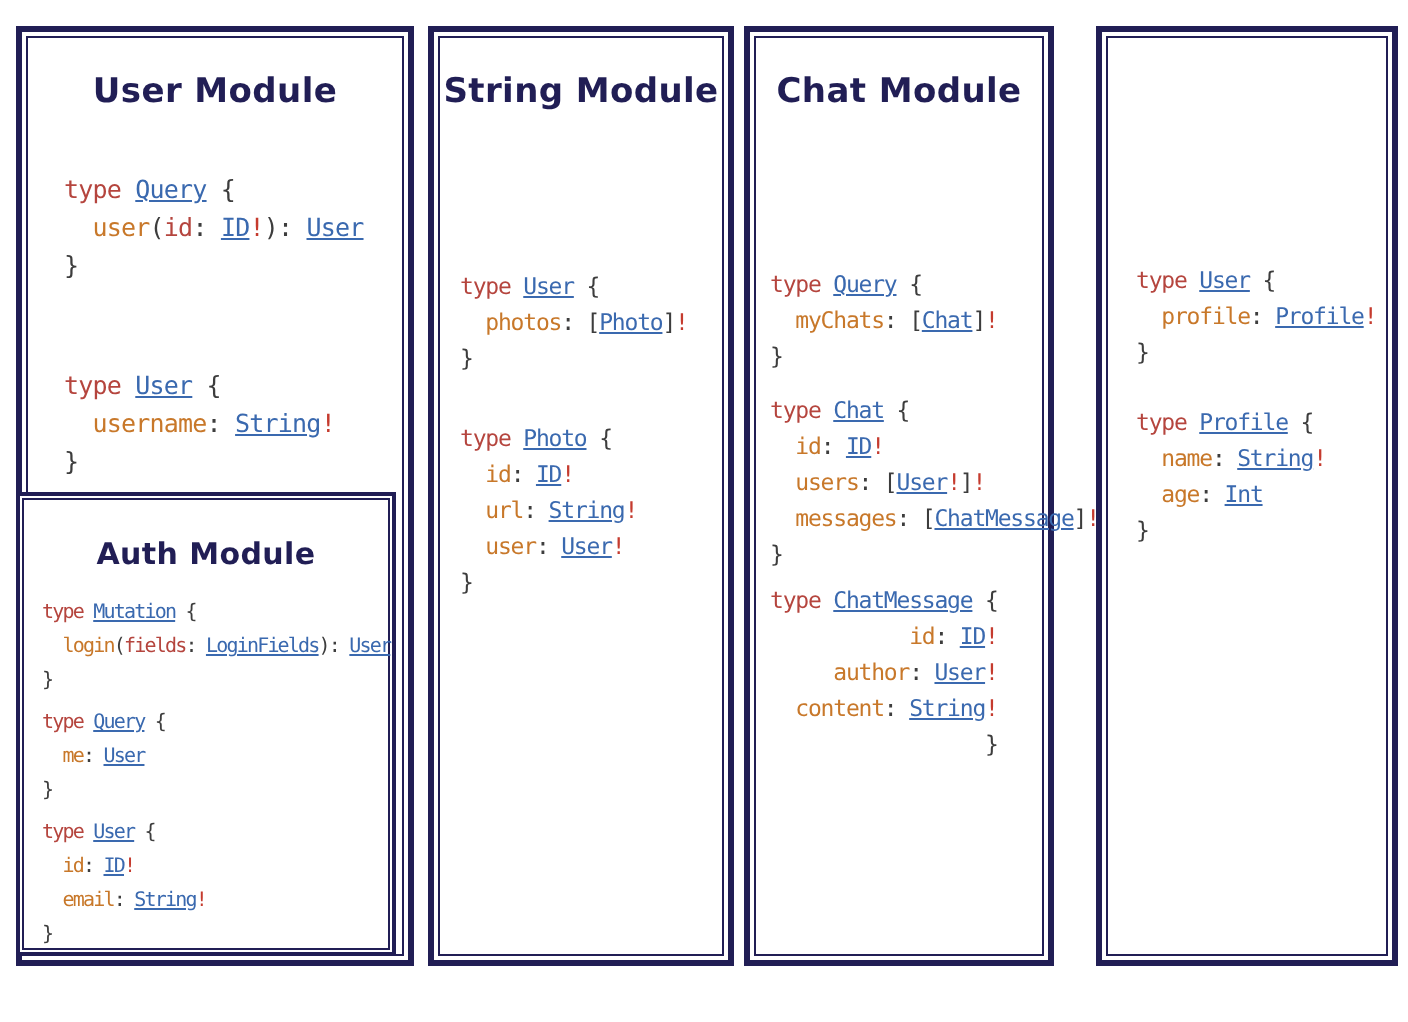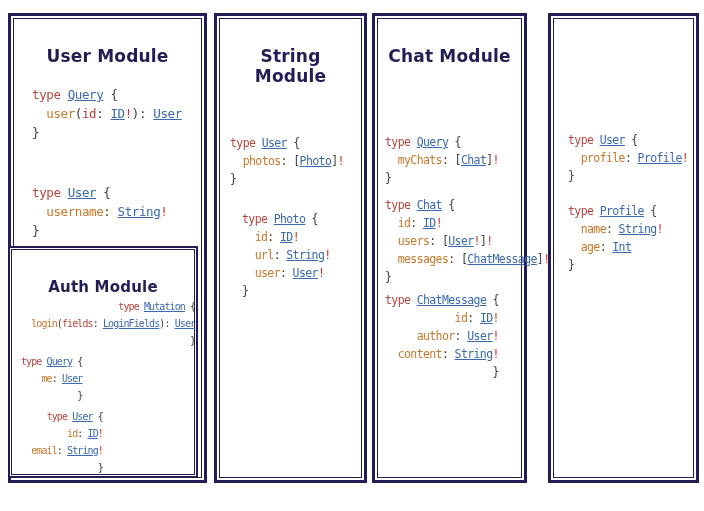--- a/index.html
+++ b/index.html
@@ -11,51 +11,51 @@
     position:absolute; top:13px; height:470px; box-sizing:border-box;
     background:#ffffff; border:3px solid #211e55;
     box-shadow: inset 0 0 0 2px #ffffff, inset 0 0 0 3px #211e55;
   }
   #panel-user    { left:8px;   width:199px; }
   #panel-gallery { left:214px; width:153px; }
   #panel-chat    { left:372px; width:155px; }
   #panel-profile { left:548px; width:151px; }
 
   .panel-title {
-    position:absolute; top:20px; left:0; right:0; margin:10px;
+    position:absolute; top:20px; left:0; right:0; margin:0;
     text-align:center; font-size:17px; font-weight:bold;
     color:#211e55; letter-spacing:0.2px;
   }
 
   .code {
     position:absolute; white-space:pre;
     font-family:"DejaVu Sans Mono", monospace;
     color:#3d3d3d;
   }
   .panel .code { font-size:11.5px; line-height:18px; letter-spacing:-0.6px; }
   #panel-user .code { font-size:12.5px; line-height:19px; letter-spacing:-0.4px; }
 
   #panel-user    .b1 { top:69px;  left:21px; }
   #panel-user    .b2 { top:167px; left:21px; }
   #panel-gallery .b1 { top:118px; left:13px; }
-  #panel-gallery .b2 { top:194px; left:13px;margin-left:12px; }
+  #panel-gallery .b2 { top:194px; left:13px; }
   #panel-chat    .b1 { top:117px; left:10px; }
   #panel-chat    .b2 { top:180px; left:10px; }
   #panel-chat    .b3 { top:275px; left:10px;text-align:right; }
   #panel-profile .b1 { top:115px; left:17px; }
   #panel-profile .b2 { top:186px; left:17px; }
 
   #auth-box {
     position:absolute; left:8px; top:246px; width:190px; height:232px;
     box-sizing:border-box; background:#ffffff; z-index:2;
     border:2px solid #211e55;
     box-shadow: inset 0 0 0 1px #ffffff, inset 0 0 0 2px #211e55;
   }
   #auth-box .panel-title { top:20px; font-size:15px; }
-  #auth-box .code { font-size:10px; line-height:17px; letter-spacing:-0.9px;text-align:right; }
+  #auth-box .code { font-size:10px; line-height:17px; letter-spacing:-0.9px; }
   #auth-box .b1 { top:50px;  left:11px; }
   #auth-box .b2 { top:105px; left:11px; }
   #auth-box .b3 { top:160px; left:11px; }
 
   
   .tk-kw   { color:#b5453e; }  
   .tk-ty   { color:#3a69af;text-decoration:underline; }  
   .tk-fld  { color:#c8782a; }  
   .tk-pn   { color:#3d3d3d; }  
   .tk-bang { color:#c53b2e; }  

